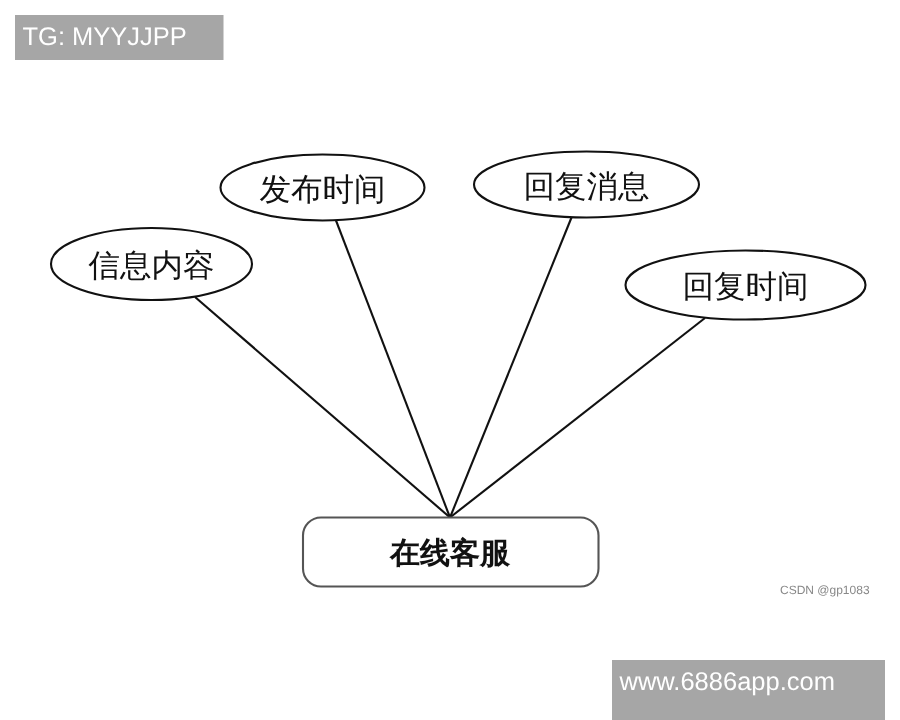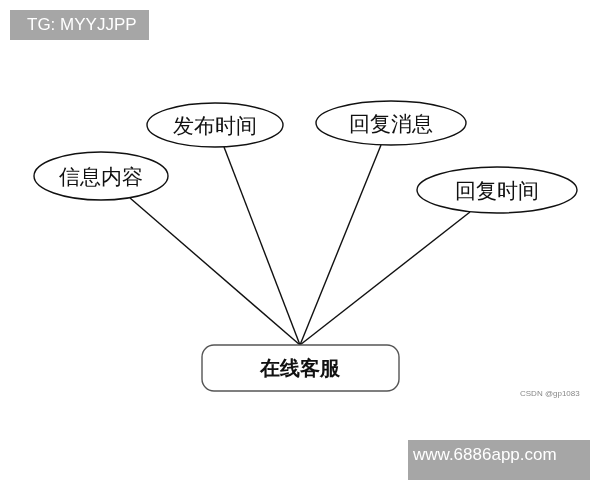--- a/index.html
+++ b/index.html
@@ -4,21 +4,21 @@
 <style>
   html, body { margin: 0; padding: 0; }
   body {
     width: 600px; height: 480px; background: #ffffff; position: relative; overflow: hidden;
     font-family: "Liberation Serif", "DejaVu Serif", serif;
   }
   .watermark-top {
     position: absolute; left: 10px; top: 10px; width: 139px; height: 30px;
     background: #a6a6a6; color: #ffffff;
     font-family: "Liberation Sans", "DejaVu Sans", sans-serif; font-size: 17px;
-    line-height: 30px; padding-left: 17px; box-sizing: border-box;
+    line-height: 30px; padding-left: 5px; box-sizing: border-box;
   }
   .watermark-bottom {
     position: absolute; left: 408px; top: 440px; width: 182px; height: 46px;
     background: #a6a6a6; color: #ffffff;
     font-family: "Liberation Sans", "DejaVu Sans", sans-serif; font-size: 17px;
     line-height: 30px; padding-left: 5px; box-sizing: border-box;
   }
   .credit {
     position: absolute; left: 520px; top: 389px;
     font-family: "Liberation Sans", "DejaVu Sans", sans-serif; font-size: 8px; color: #888888; text-align: center;

